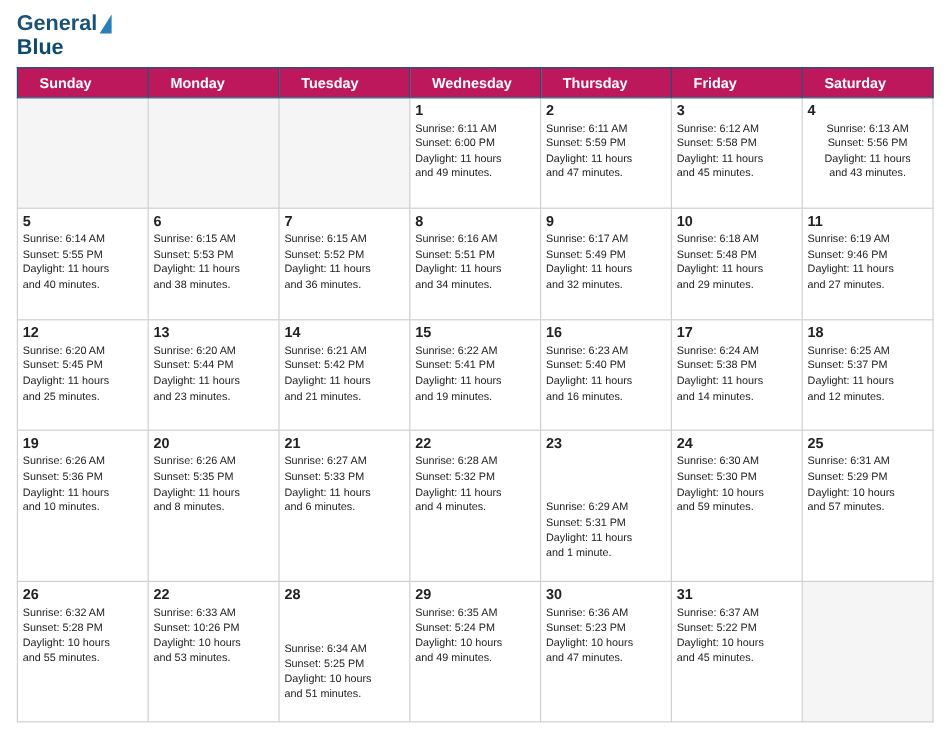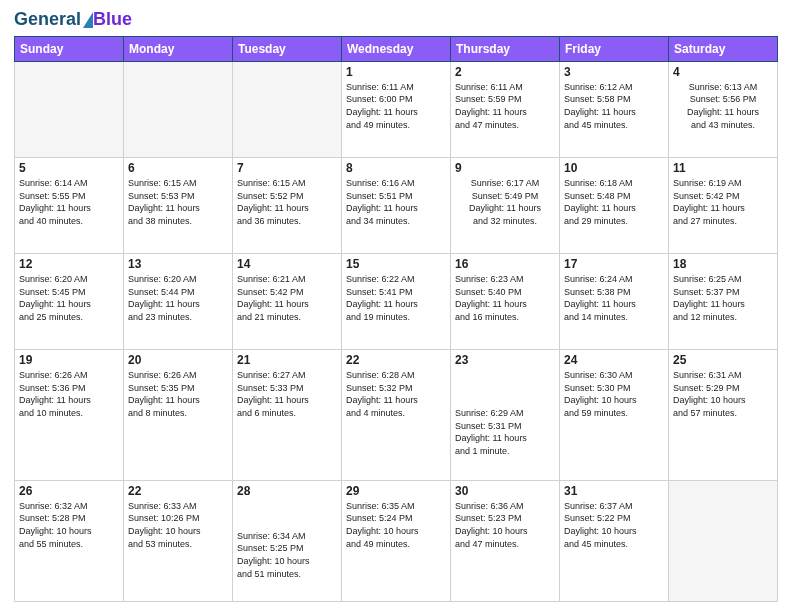--- a/index.html
+++ b/index.html
@@ -18,21 +18,21 @@
       flex-direction: column;
     }
     .header {
       display: flex;
       align-items: flex-start;
       justify-content: space-between;
       margin-bottom: 6px;
     }
     .logo {
       display: flex;
-      flex-direction: row;
+      flex-direction: column;
       align-items: flex-start;
     }
     .logo-text {
       font-size: 18px;
       font-weight: bold;
       color: #1a5276;
       line-height: 1.1;
     }
     .logo-triangle {
       width: 0;
@@ -62,24 +62,24 @@
       margin-top: 2px;
     }
     .calendar {
       flex: 1;
       border: 1px solid #ccc;
       border-collapse: collapse;
       width: 100%;
       table-layout: fixed;
     }
     .calendar th {
-      background-color: #8b5cf6;
+      background-color: #be185d;
       color: #fff;
       text-align: left;
-      padding: 5px 5px;
+      padding: 5px 18px;
       font-size: 12px;
       border: 1px solid #1a5276;
     }
     .calendar td {
       border: 1px solid #d0d0d0;
       vertical-align: top;
       padding: 3px 4px;
       font-size: 9.5px;
       color: #222;
       height: 82px;
@@ -103,21 +103,21 @@
 </head>
 <body>
 
 <div class="container">
   <div class="header">
     <div class="logo">
       <div class="logo-row">
         <span class="logo-text">General</span>
         <span class="logo-triangle"></span>
       </div>
-      <span class="logo-text" style="color:#6d28d9; margin-left:0;">Blue</span>
+      <span class="logo-text" style="color:#0c4a6e; margin-left:0;">Blue</span>
     </div>
     <div class="title-area">
       <div class="month-title"></div>
       <div class="location"></div>
     </div>
   </div>
 
   <table class="calendar" id="calendar-table">
     <thead id="cal-head">
         <tr>
@@ -188,36 +188,36 @@
           </td>
           <td>
             <span class="day-num">8</span>
             <div class="day-info" style="white-space: pre-line;">Sunrise: 6:16 AM
 Sunset: 5:51 PM
 Daylight: 11 hours
 and 34 minutes.</div>
           </td>
           <td>
             <span class="day-num">9</span>
-            <div class="day-info" style="white-space: pre-line; text-align: center;">Sunrise: 6:17 AM
+            <div class="day-info" style="white-space: pre-line;">Sunrise: 6:17 AM
 Sunset: 5:49 PM
 Daylight: 11 hours
 and 32 minutes.</div>
           </td>
           <td>
             <span class="day-num">10</span>
             <div class="day-info" style="white-space: pre-line;">Sunrise: 6:18 AM
 Sunset: 5:48 PM
 Daylight: 11 hours
 and 29 minutes.</div>
           </td>
           <td>
             <span class="day-num">11</span>
             <div class="day-info" style="white-space: pre-line;">Sunrise: 6:19 AM
-Sunset: 5:42 PM
+Sunset: 9:46 PM
 Daylight: 11 hours
 and 27 minutes.</div>
           </td>
         </tr>
         <tr>
           <td>
             <span class="day-num">12</span>
             <div class="day-info" style="white-space: pre-line;">Sunrise: 6:20 AM
 Sunset: 5:45 PM
 Daylight: 11 hours

